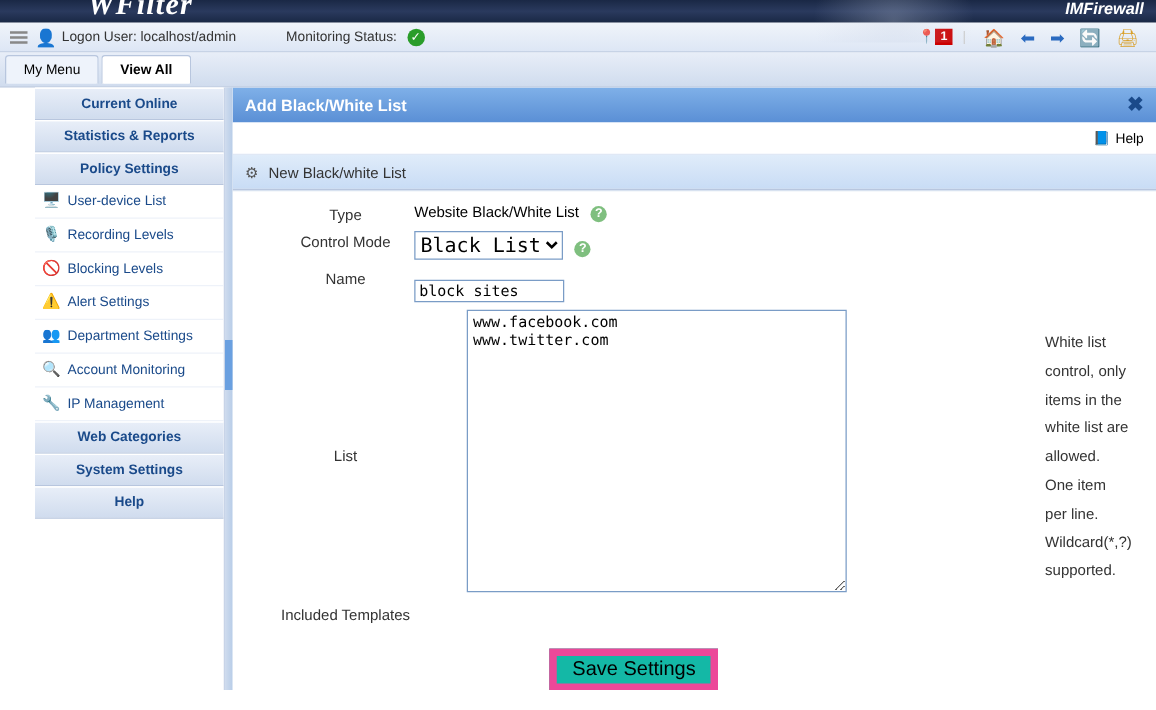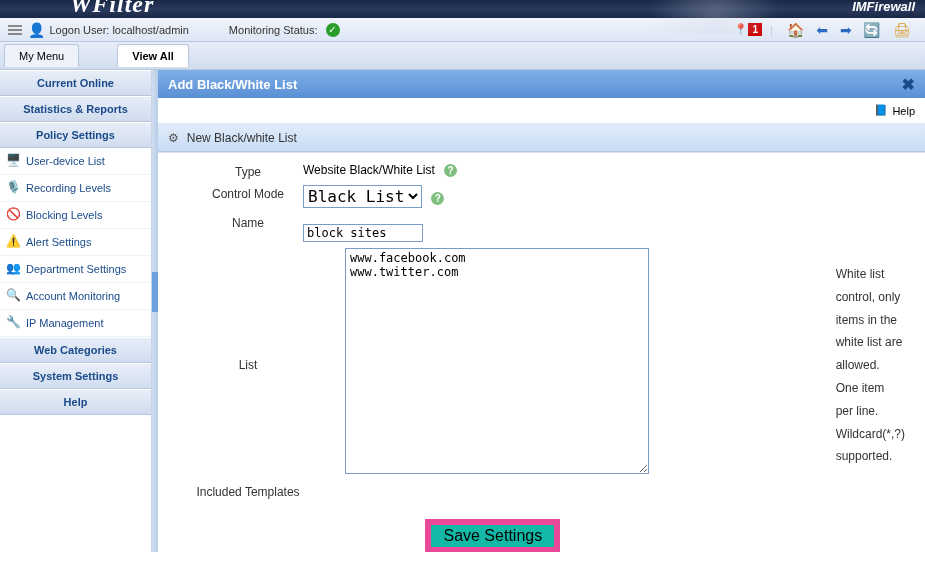--- a/index.html
+++ b/index.html
@@ -16,24 +16,24 @@
 .topbar .user-icon { margin-right: 4px; font-size: 14px; color: #3a7bd5; }
 .topbar .status-icon { width: 14px; height: 14px; background: #2a9d2a; border-radius: 50%; display: inline-flex; align-items: center; justify-content: center; color: #fff; font-size: 10px; margin-left: 8px; }
 .topbar .spacer { flex: 1; }
 .topbar .tool-icon { margin: 0 6px; font-size: 14px; cursor: pointer; }
 .topbar .alert-badge { display: inline-flex; align-items: center; }
 .topbar .alert-badge .pin { color: #c00; }
 .topbar .alert-badge .num { background: #c00; color: #fff; padding: 1px 4px; font-size: 10px; font-weight: bold; }
 
 .tabbar { height: 28px; background: linear-gradient(to bottom, #e8eef8, #d0dcee); border-bottom: 1px solid #b8c6de; display: flex; align-items: center; padding-left: 4px; }
 .tabbar .tab { padding: 5px 14px; border: 1px solid #b8c6de; border-bottom: none; background: #fff; margin-right: 2px; font-size: 11px; cursor: pointer; border-radius: 3px 3px 0 0; }
-.tabbar .tab.active { font-weight: bold; background: #fff; margin-left: 36px; }
+.tabbar .tab.active { font-weight: bold; background: #fff; }
 .tabbar .tab:not(.active) { background: #eef3fb; }
 
-.main { display: flex; height: calc(568px - 34px - 24px - 28px); }
+.main { display: flex; height: calc(568px - 34px - 24px - 28px); padding-left: 28px; }
 
 .sidebar { width: 152px; background: #fff; border-right: 1px solid #c8d4e8; overflow-y: auto; }
 .sidebar .sec { background: linear-gradient(to bottom, #e8eef8, #d0dcee); border-bottom: 1px solid #b8c6de; border-top: 1px solid #fff; padding: 6px 0; text-align: center; font-weight: bold; font-size: 11px; color: #1a4a8a; cursor: pointer; }
 .sidebar .item { padding: 7px 8px 7px 26px; font-size: 11px; color: #1a4a8a; cursor: pointer; position: relative; border-bottom: 1px solid #eef2f9; }
 .sidebar .item .ico { position: absolute; left: 6px; top: 5px; width: 14px; height: 14px; font-size: 12px; }
 
 .splitter { width: 6px; background: linear-gradient(to right, #d0dcee, #b8cde8); position: relative; }
 .splitter .handle { position: absolute; left: 0; top: 42%; width: 6px; height: 40px; background: #6aa0e0; cursor: pointer; }
 
 .content { flex: 1; display: flex; flex-direction: column; overflow: hidden; }

